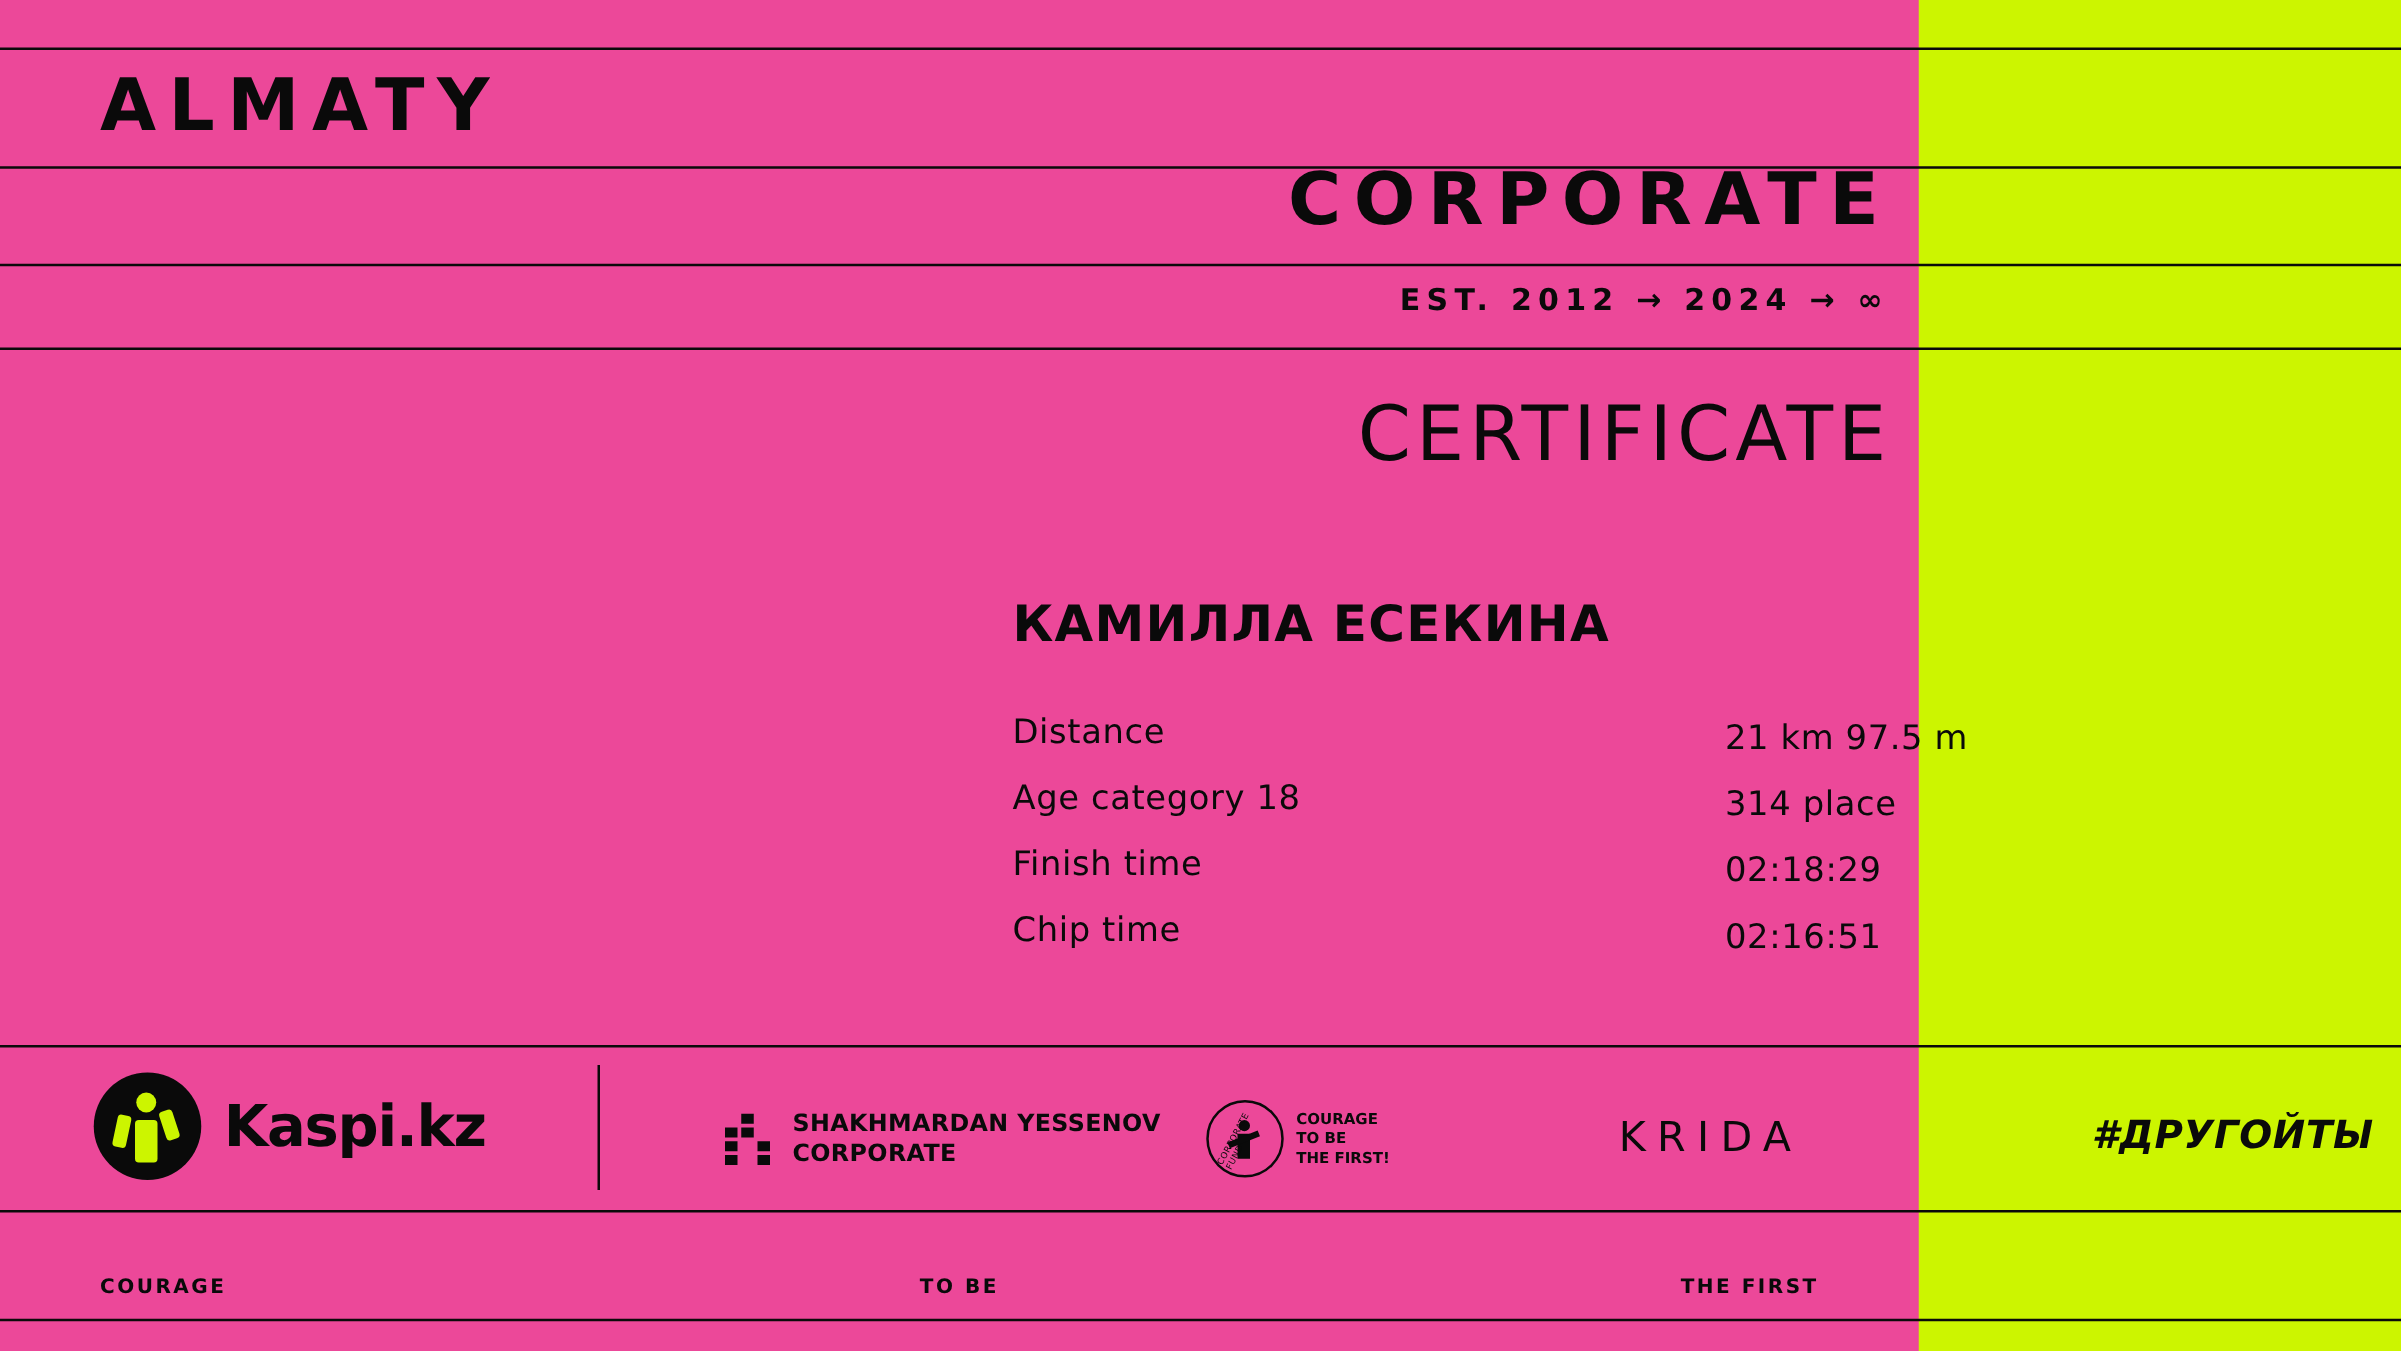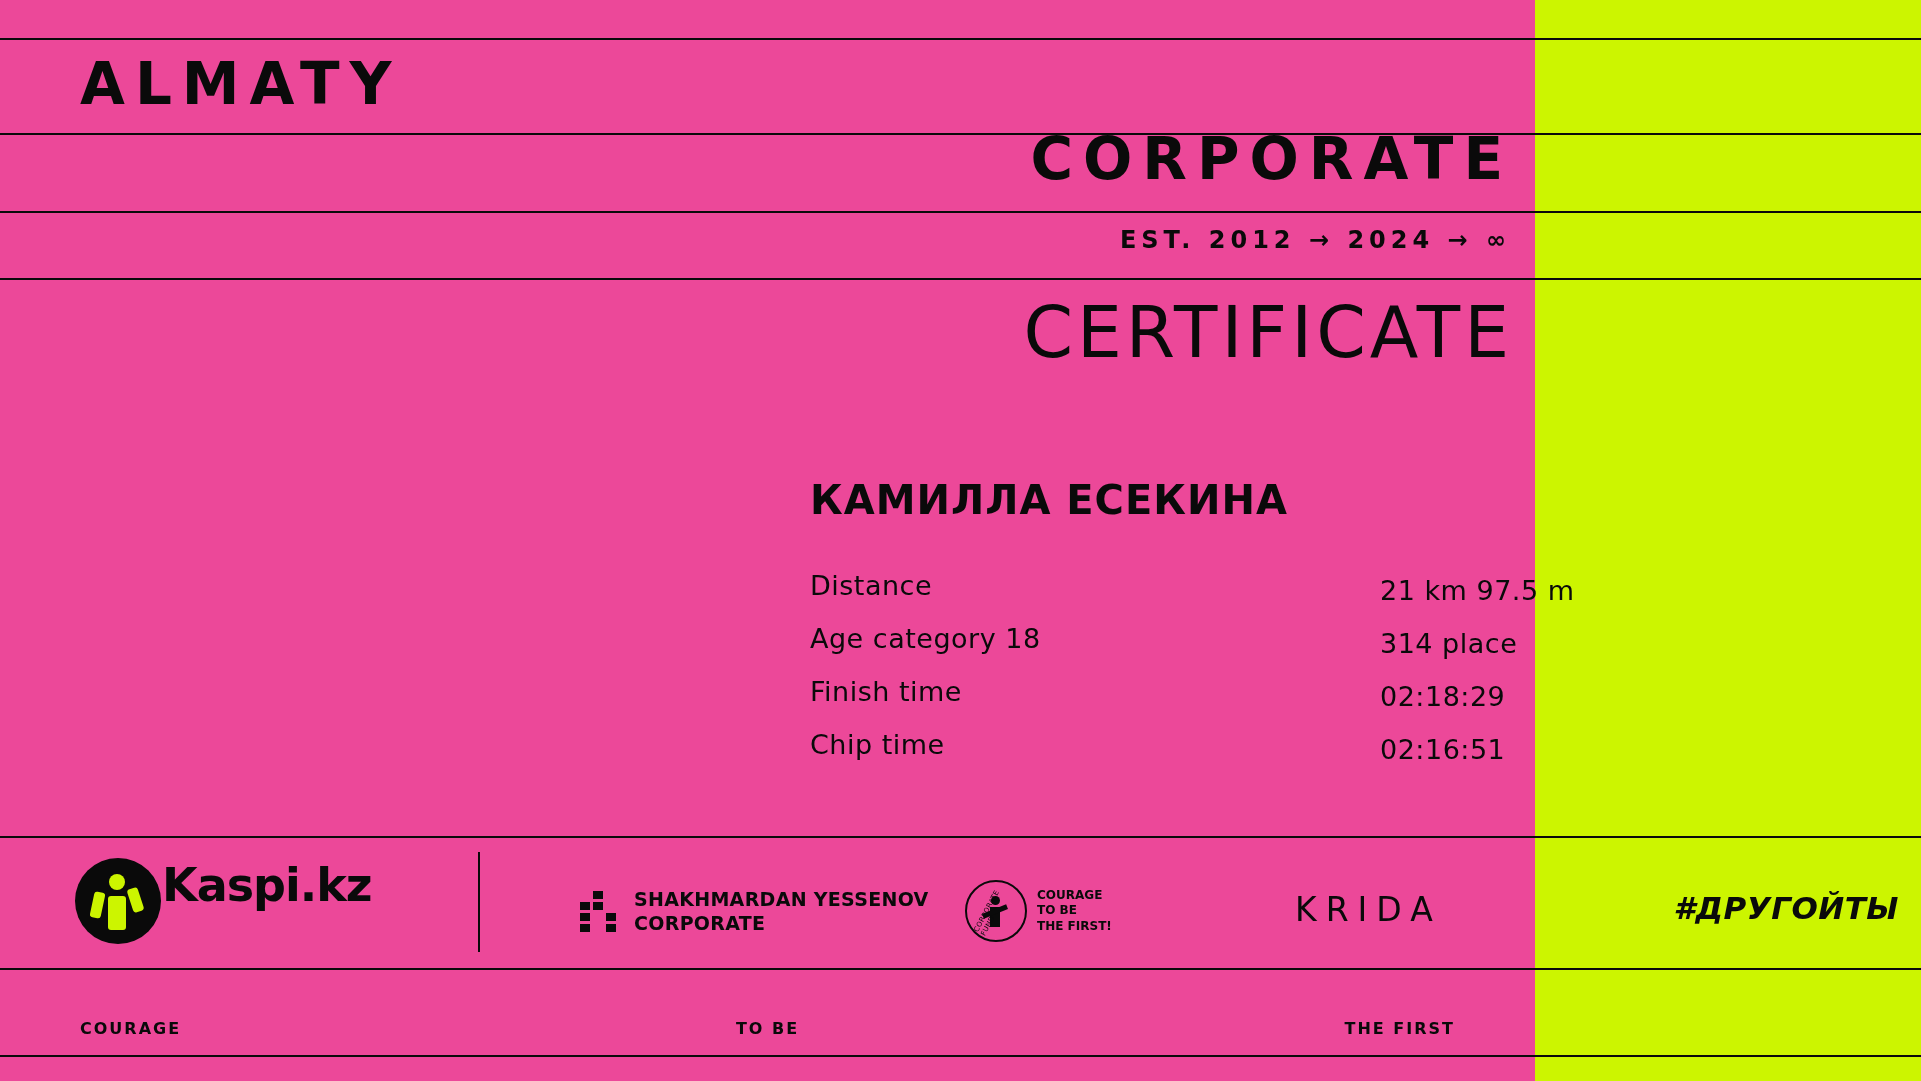--- a/index.html
+++ b/index.html
@@ -68,22 +68,22 @@
     font-weight: 700;
     letter-spacing: 5px;
     line-height: 1;
     font-family: "DejaVu Sans", sans-serif;
   }
 
   
   .cert-title {
     position: absolute;
     right: 22px;
-    top: 297px;
-    font-size: 71px;
+    top: 317px;
+    font-size: 61px;
     font-weight: 400;
     letter-spacing: 4px;
     line-height: 1;
     font-family: "DejaVu Sans", sans-serif;
   }
 
   
   .athlete-name {
     position: absolute;
     left: 810px;
@@ -129,22 +129,22 @@
     left: 0;
     top: 838px;
     width: 1921px;
     height: 130px;
   }
   .kaspi {
     position: absolute;
     left: 75px;
     top: 20px;
     display: flex;
-    align-items: flex-start;
-    gap: 1px;
+    align-items: center;
+    gap: 18px;
   }
   .kaspi-mark {
     width: 86px;
     height: 86px;
     border-radius: 50%;
     background: #0a0a0a;
     position: relative;
   }
   .kaspi-mark .fig-head {
     position: absolute;

